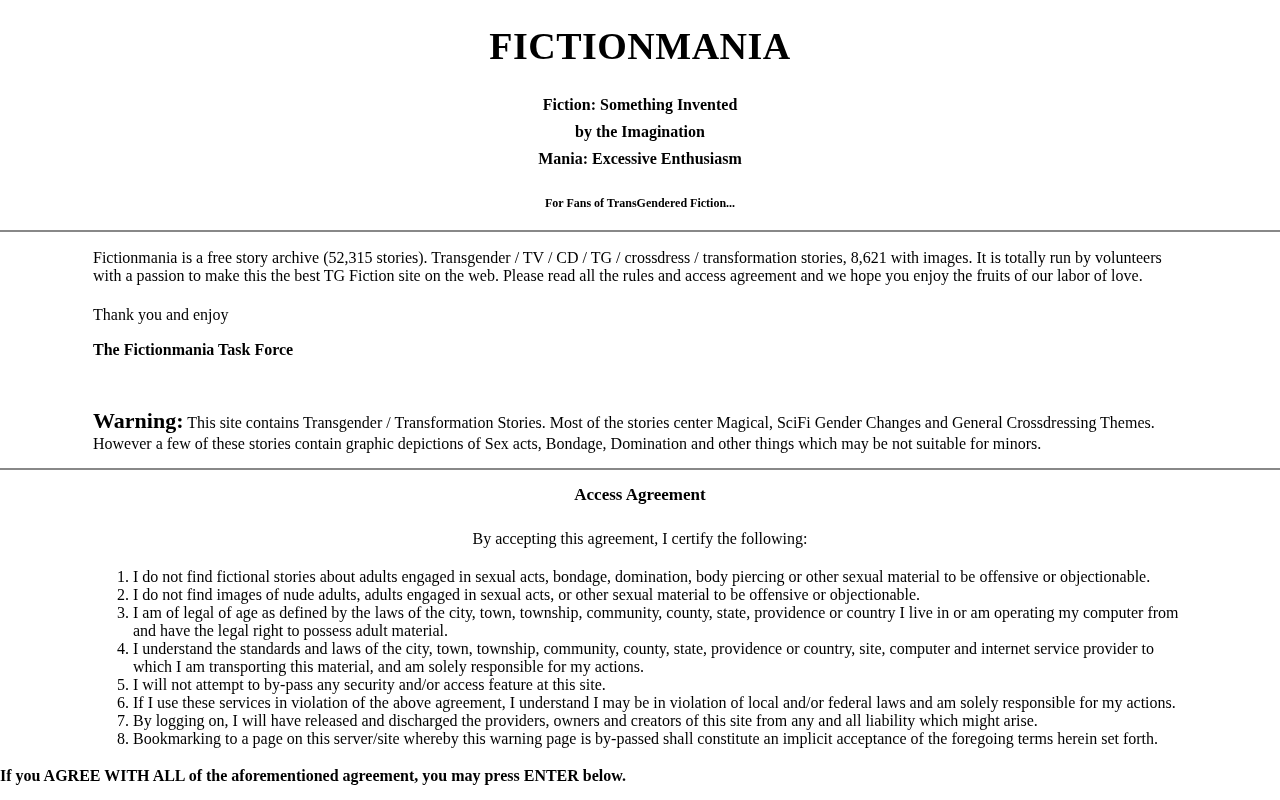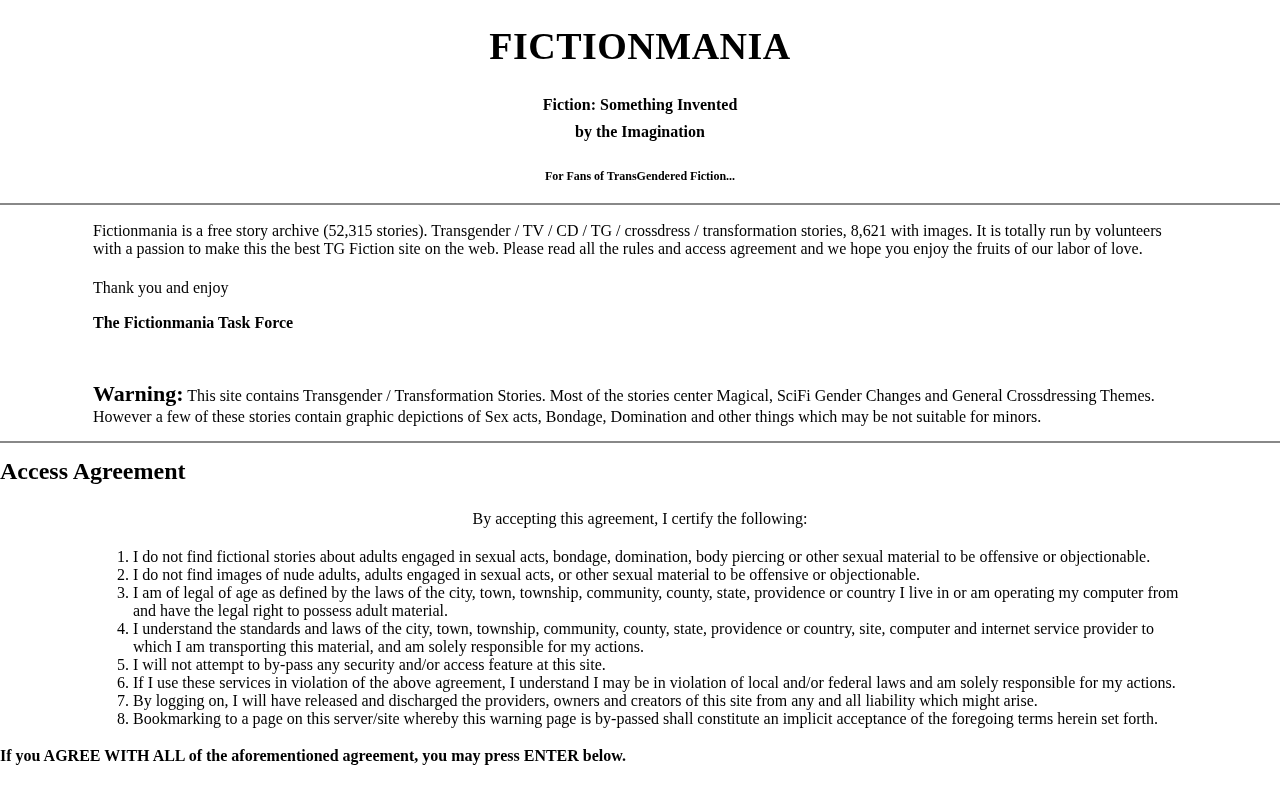--- a/index.html
+++ b/index.html
@@ -60,22 +60,22 @@
   }
   .warning-para {
     margin: 51px 0 14px 0;
     line-height: 21px;
   }
   .warning-label {
     font-weight: bold;
     font-size: 22px;
   }
   .agreement-heading {
-    text-align: left;
-    font-size: 24px;
+    text-align: center;
+    font-size: 17px;
     font-weight: bold;
     margin: 15px 0 0 0;
   }
   .certify {
     text-align: center;
     font-weight: normal;
     margin: 25px 0 0 0;
   }
   ol.agreement-list {
     margin: 20px 100px 0 93px;
@@ -95,20 +95,21 @@
 </head>
 <body>
 
 <div class="page">
 
   <h1 class="site-title">FICTIONMANIA</h1>
 
   <h2 class="subtitle">
     <span>Fiction: Something Invented</span><br>
     <span>by the Imagination</span><br>
+    <span>Mania: Excessive Enthusiasm</span>
   </h2>
 
   <p class="tagline">For Fans of TransGendered Fiction...</p>
 
   <hr class="rule">
 
   <div class="intro">
     <p class="lead">Fictionmania is a free story archive (52,315 stories). Transgender / TV / CD / TG / crossdress / transformation stories, 8,621 with images. It is totally run by volunteers with a passion to make this the best TG Fiction site on the web. Please read all the rules and access agreement and we hope you enjoy the fruits of our labor of love.</p>
     <p class="thanks">Thank you and enjoy</p>
     <p class="signature">The Fictionmania Task Force</p>

